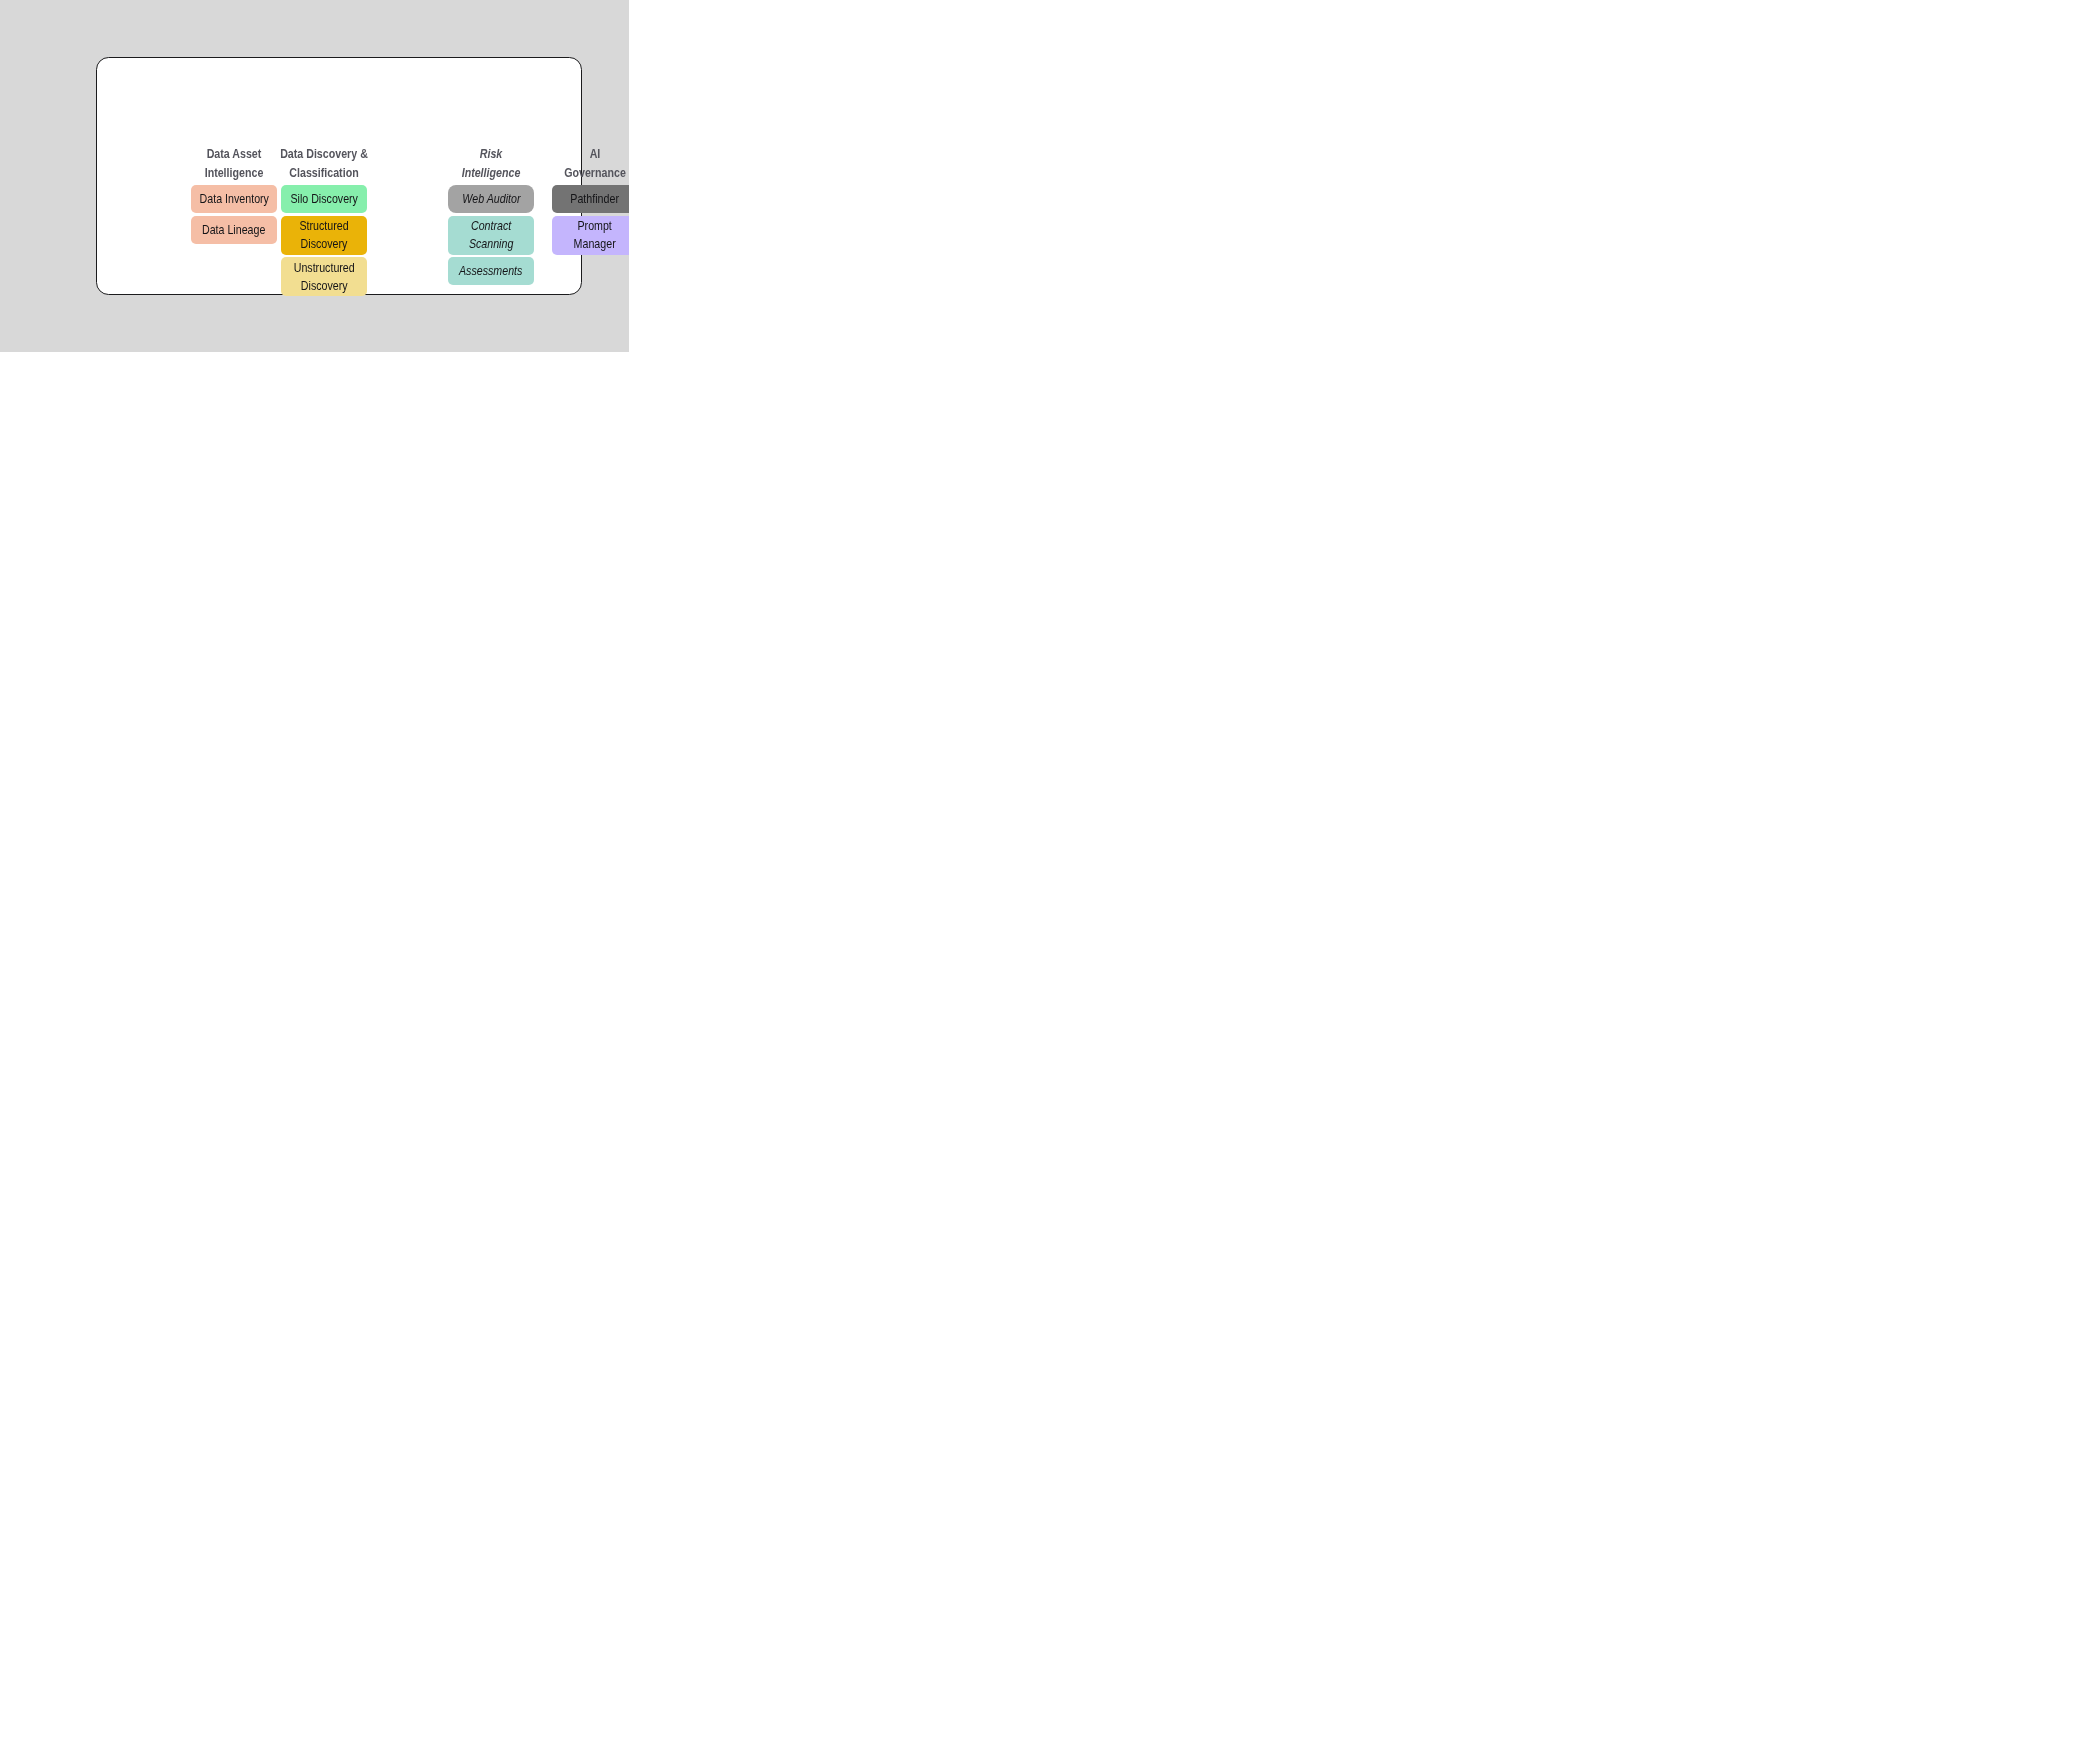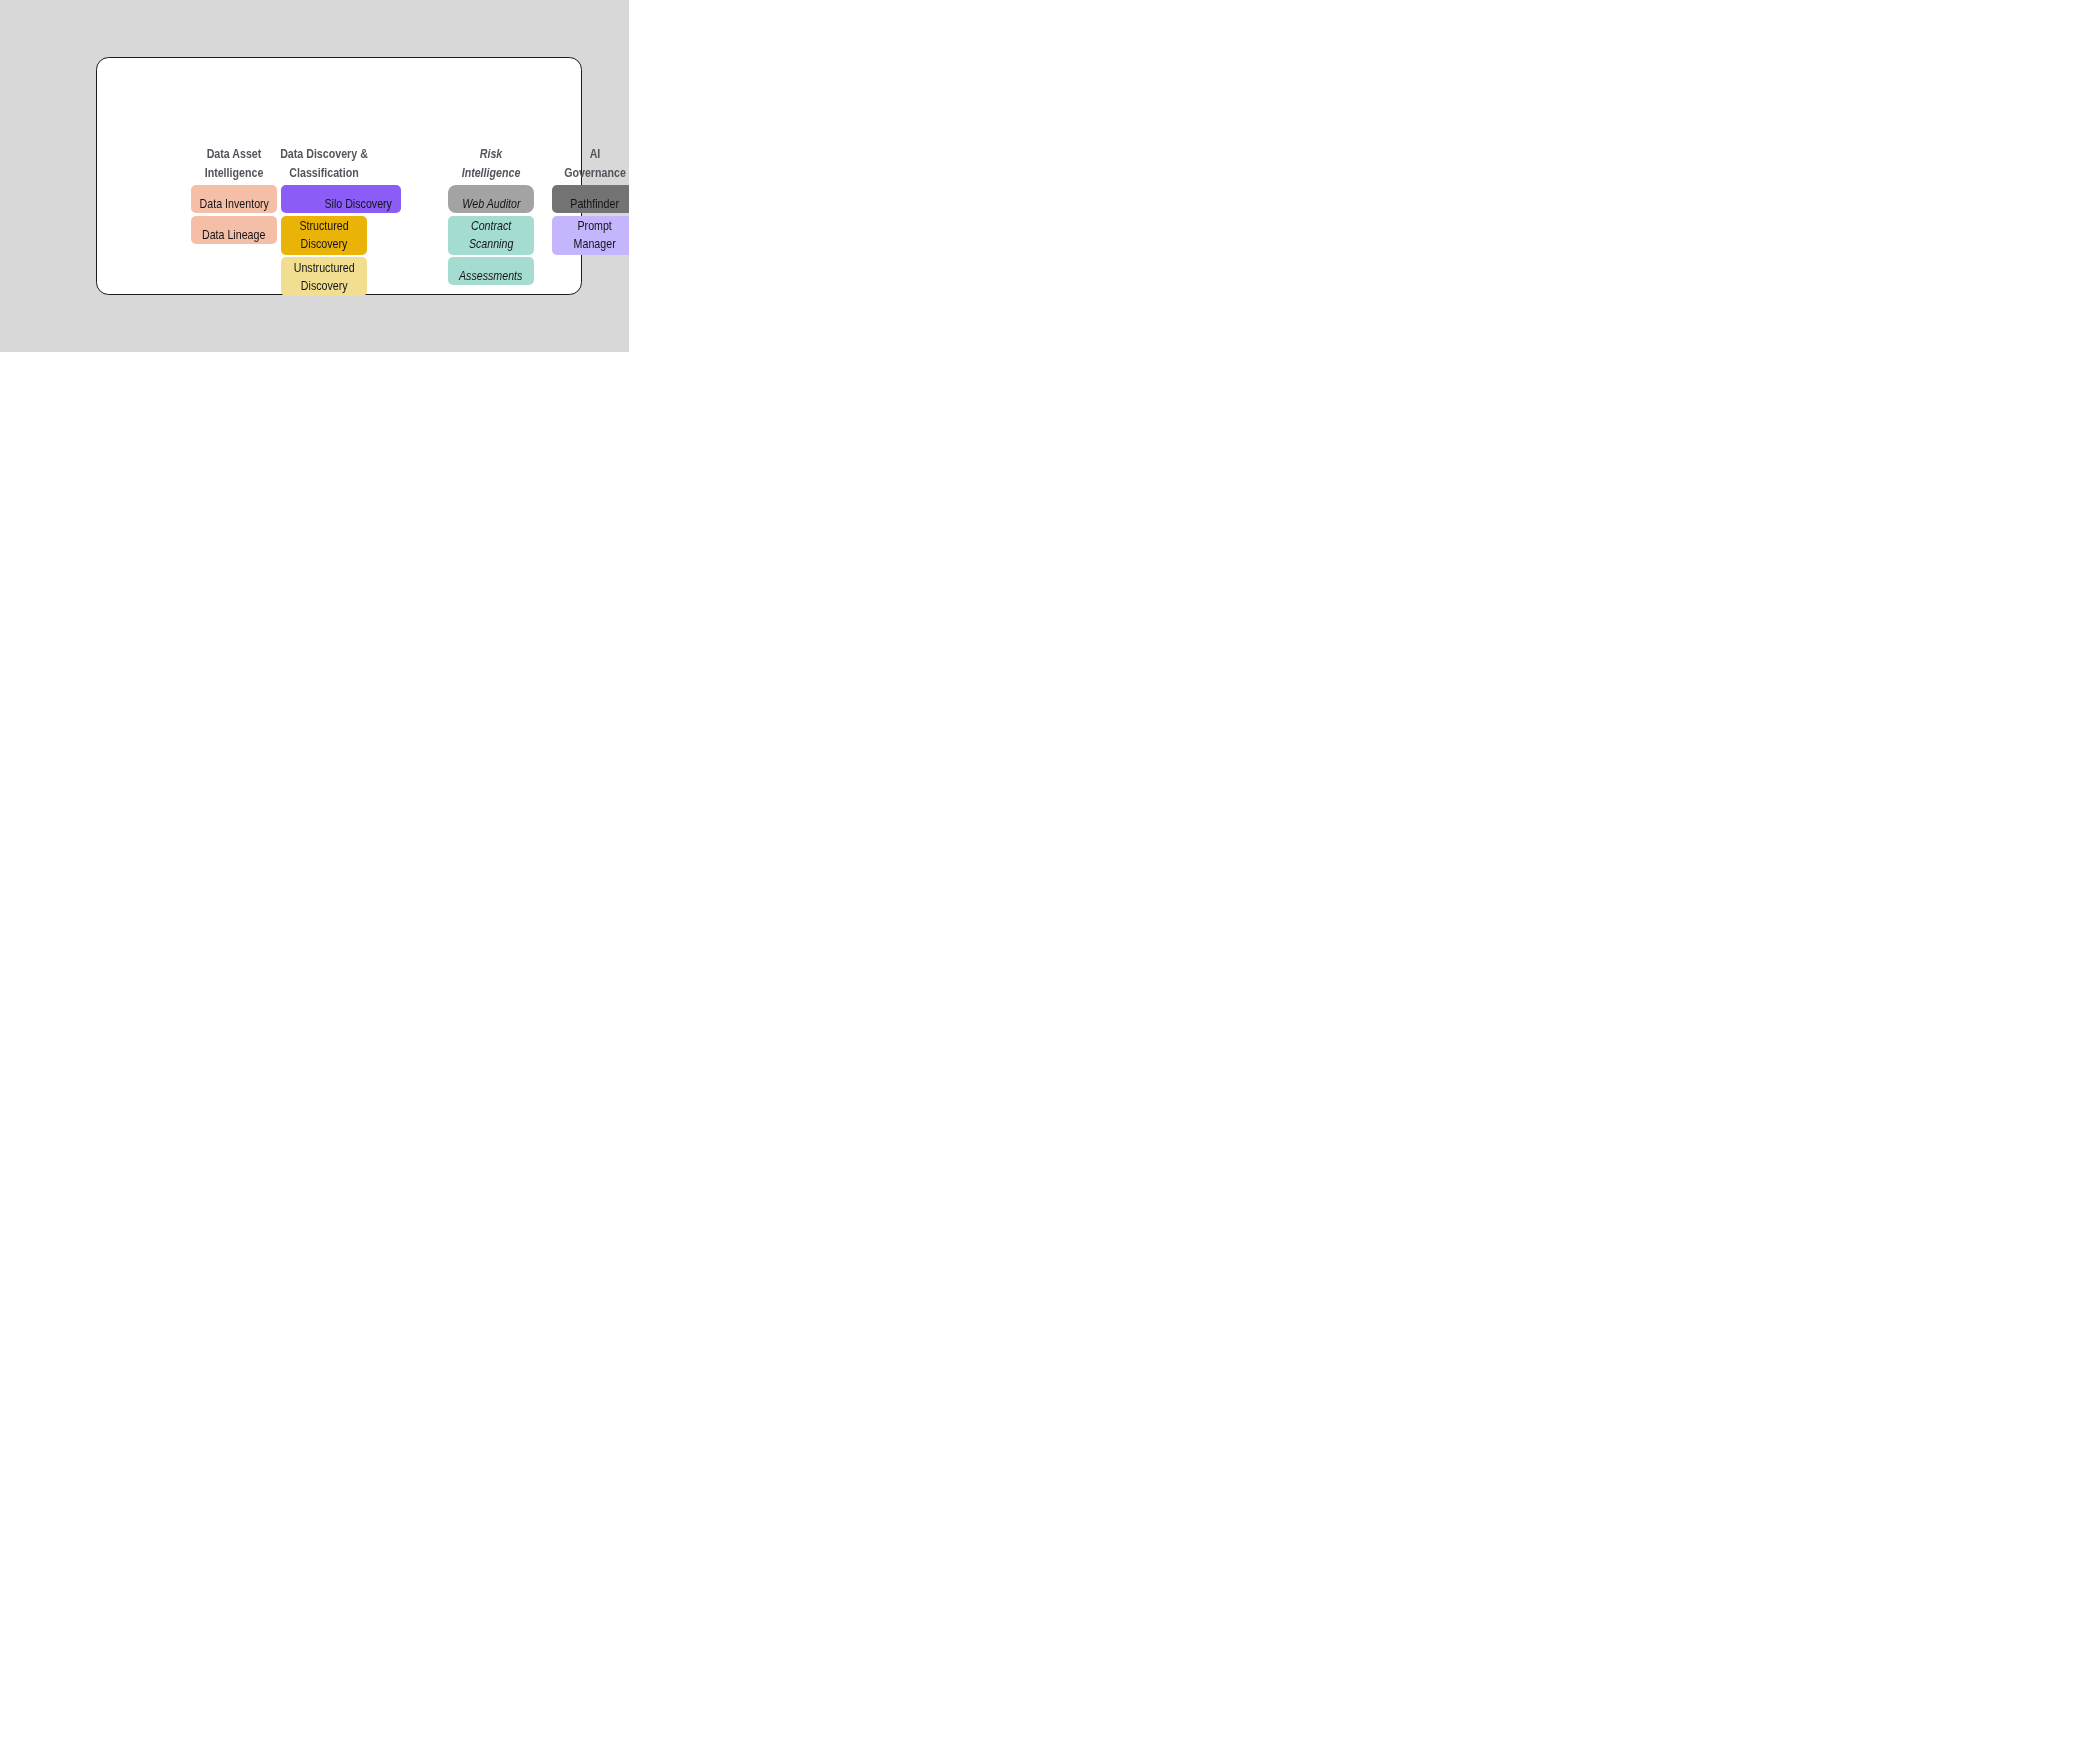--- a/index.html
+++ b/index.html
@@ -54,21 +54,21 @@
     gap: 2.5px;
   }
   .box {
     width: 86px;
     border-radius: 5px;
     display: flex;
     align-items: center;
     justify-content: center;
     text-align: center;
   }
-  .box.sm { height: 28px; align-items: flex-end; }
+  .box.sm { height: 28px; }
   .box.lg { height: 39px; }
   .box-label {
     display: block;
     font-size: 13px;
     line-height: 18px;
     font-weight: 500;
     white-space: pre-line;
     transform: scaleX(0.82);
     transform-origin: 50% 50%;
   }
@@ -90,21 +90,21 @@
         <div class="box sm" style="background: rgb(245, 190, 166);">
           <span class="box-label" style="color: rgb(20, 20, 23);">Data Lineage</span>
         </div>
       </div>
     </div>
 
     <div class="column col-2">
       <div class="col-header" style="color: rgb(84, 84, 92);">Data Discovery &amp;
 Classification</div>
       <div class="boxes">
-        <div class="box sm" style="background: #8b5cf6; padding-left: 34px;">
+        <div class="box sm" style="background: #86efac;">
           <span class="box-label" style="color: rgb(20, 20, 23);">Silo Discovery</span>
         </div>
         <div class="box lg" style="background: #eab308;">
           <span class="box-label" style="color: rgb(20, 20, 23);">Structured
 Discovery</span>
         </div>
         <div class="box lg" style="background: rgb(242, 222, 145);">
           <span class="box-label" style="color: rgb(20, 20, 23);">Unstructured
 Discovery</span>
         </div>

